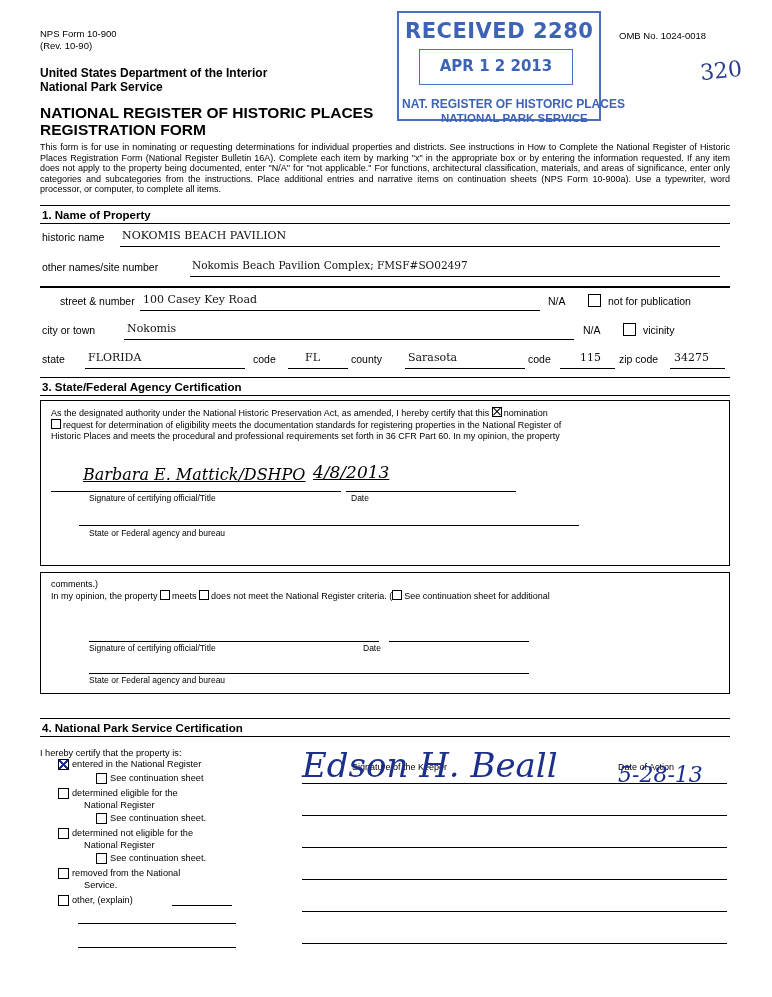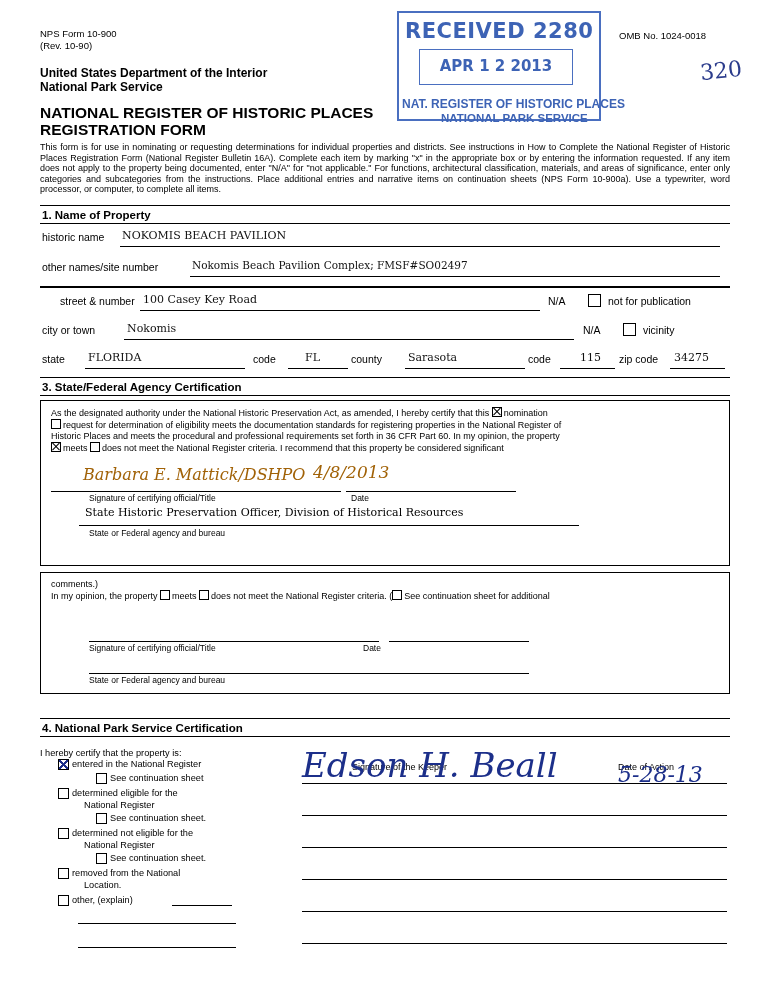--- a/index.html
+++ b/index.html
@@ -211,22 +211,23 @@
     height: 0;
   }
   .smalllab {
     position: absolute;
     font-size: 8.5px;
   }
   .script {
     position: absolute;
     font-family: "DejaVu Serif", serif;
     font-style: italic;
-    color: #a16207;
-    white-space: nowrap;
+    color: #000000;
+    white-space: nowrap;
+    text-decoration: underline;
   }
   .typed {
     position: absolute;
     font-family: "DejaVu Serif", serif;
     font-size: 11px;
   }
   
   .nps {
     position: relative;
     margin-top: 8px;
@@ -363,33 +364,28 @@
 
     <div class="certbox" style="height:152px">
       <div>
         <span>As the designated authority under the National Historic Preservation Act, as amended, I hereby certify that this</span>
         <span class="cbx"></span><span>nomination</span>
       </div>
       <div>
         <span class="cb"></span><span>request for determination of eligibility meets the documentation standards for registering properties in the National Register of</span>
       </div>
       <div>Historic Places and meets the procedural and professional requirements set forth in 36 CFR Part 60. In my opinion, the property</div>
-      <div>
-        <span class="cbx"></span><span>meets</span>
-        <span class="cb"></span><span>does not meet the National Register criteria. I recommend that this property be considered significant</span>
-      </div>
 
       <div class="script" style="left:42px; top:68px; font-size:16px;">Barbara E. Mattick/DSHPO</div>
       <div class="script" style="left:272px; top:66px; font-size:17px;">4/8/2013</div>
       <div class="sigline" style="left:10px; top:90px; width:290px"></div>
       <div class="sigline" style="left:305px; top:90px; width:170px"></div>
       <div class="smalllab" style="left:48px; top:92px">Signature of certifying official/Title</div>
       <div class="smalllab" style="left:310px; top:92px">Date</div>
 
-      <div class="typed" style="left:44px; top:106px">State Historic Preservation Officer, Division of Historical Resources</div>
       <div class="sigline" style="left:38px; top:124px; width:500px"></div>
       <div class="smalllab" style="left:48px; top:127px">State or Federal agency and bureau</div>
     </div>
 
     <div class="certbox" style="height:108px; margin-top:6px">
       <div>comments.)</div>
       <div>
         <span>In my opinion, the property</span>
         <span class="cb"></span><span>meets</span>
         <span class="cb"></span><span>does not meet the National Register criteria. (</span><span class="cb"></span><span>See continuation sheet for additional</span>
@@ -430,21 +426,21 @@
       <div class="item" style="left:70px; top:67px">See continuation sheet.</div>
 
       <div class="cb" style="left:18px; top:83px"></div>
       <div class="item" style="left:32px; top:82px">determined not eligible for the</div>
       <div class="item" style="left:44px; top:94px">National Register</div>
       <div class="cb" style="left:56px; top:108px"></div>
       <div class="item" style="left:70px; top:107px">See continuation sheet.</div>
 
       <div class="cb" style="left:18px; top:123px"></div>
       <div class="item" style="left:32px; top:122px">removed from the National</div>
-      <div class="item" style="left:44px; top:134px">Location.</div>
+      <div class="item" style="left:44px; top:134px">Service.</div>
 
       <div class="cb" style="left:18px; top:150px"></div>
       <div class="item" style="left:32px; top:149px">other, (explain)</div>
       <div class="ln" style="left:132px; top:160px; width:60px"></div>
 
       <div class="ln" style="left:262px; top:38px; width:425px"></div>
       <div class="ln" style="left:262px; top:70px; width:425px"></div>
       <div class="ln" style="left:262px; top:102px; width:425px"></div>
       <div class="ln" style="left:262px; top:134px; width:425px"></div>
       <div class="ln" style="left:262px; top:166px; width:425px"></div>

